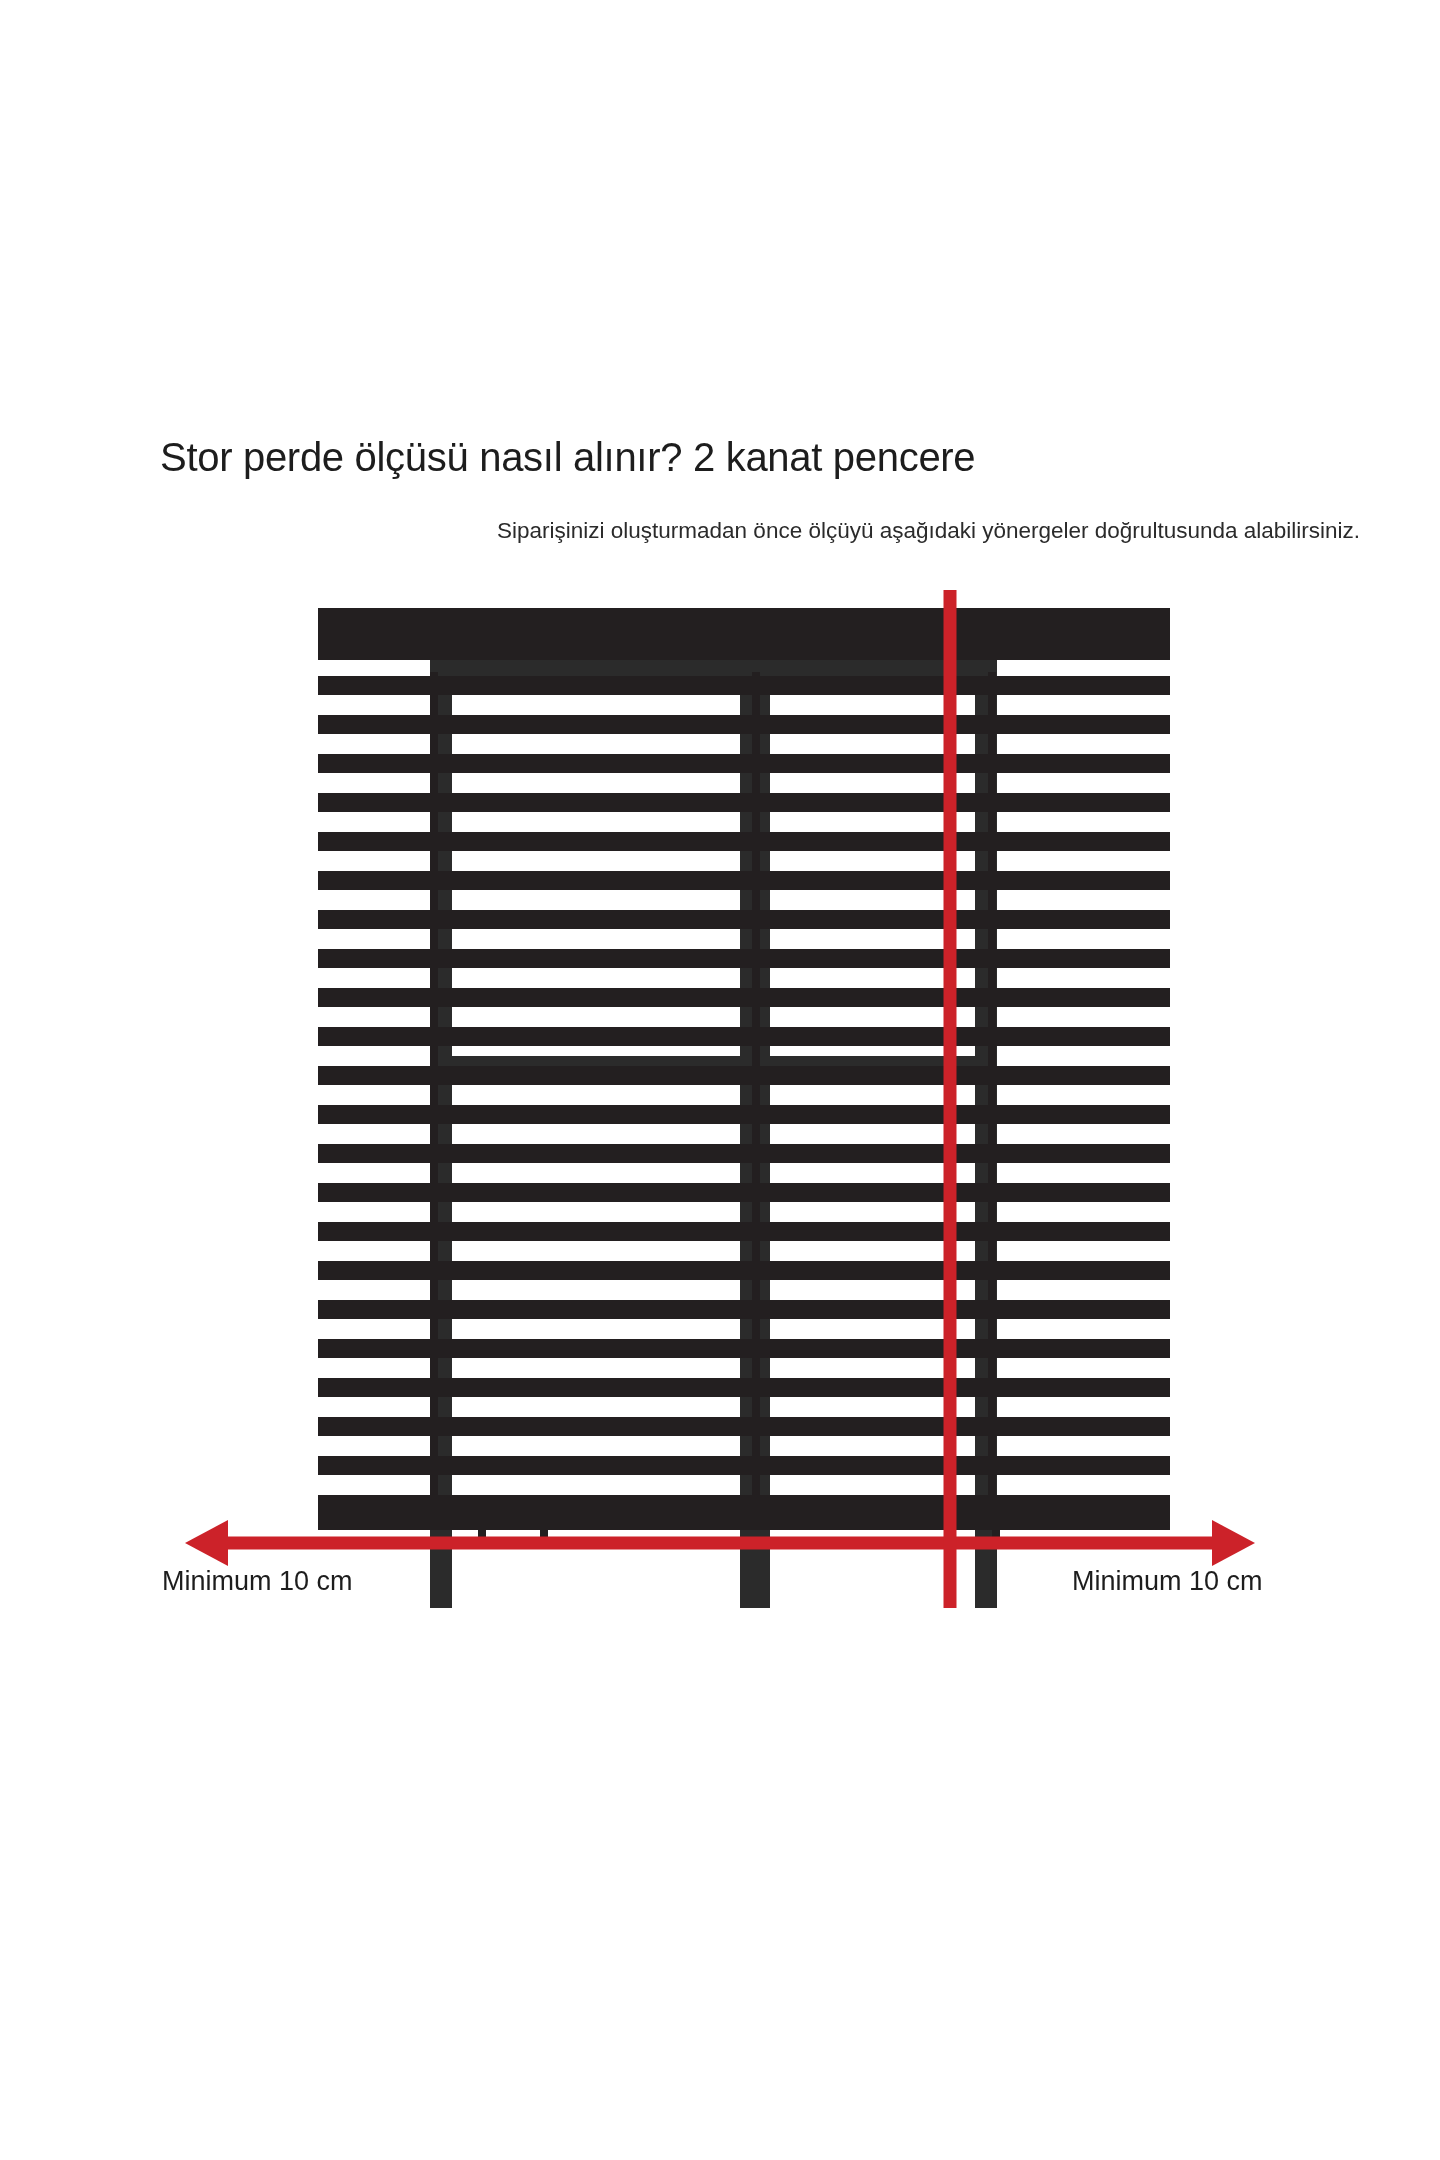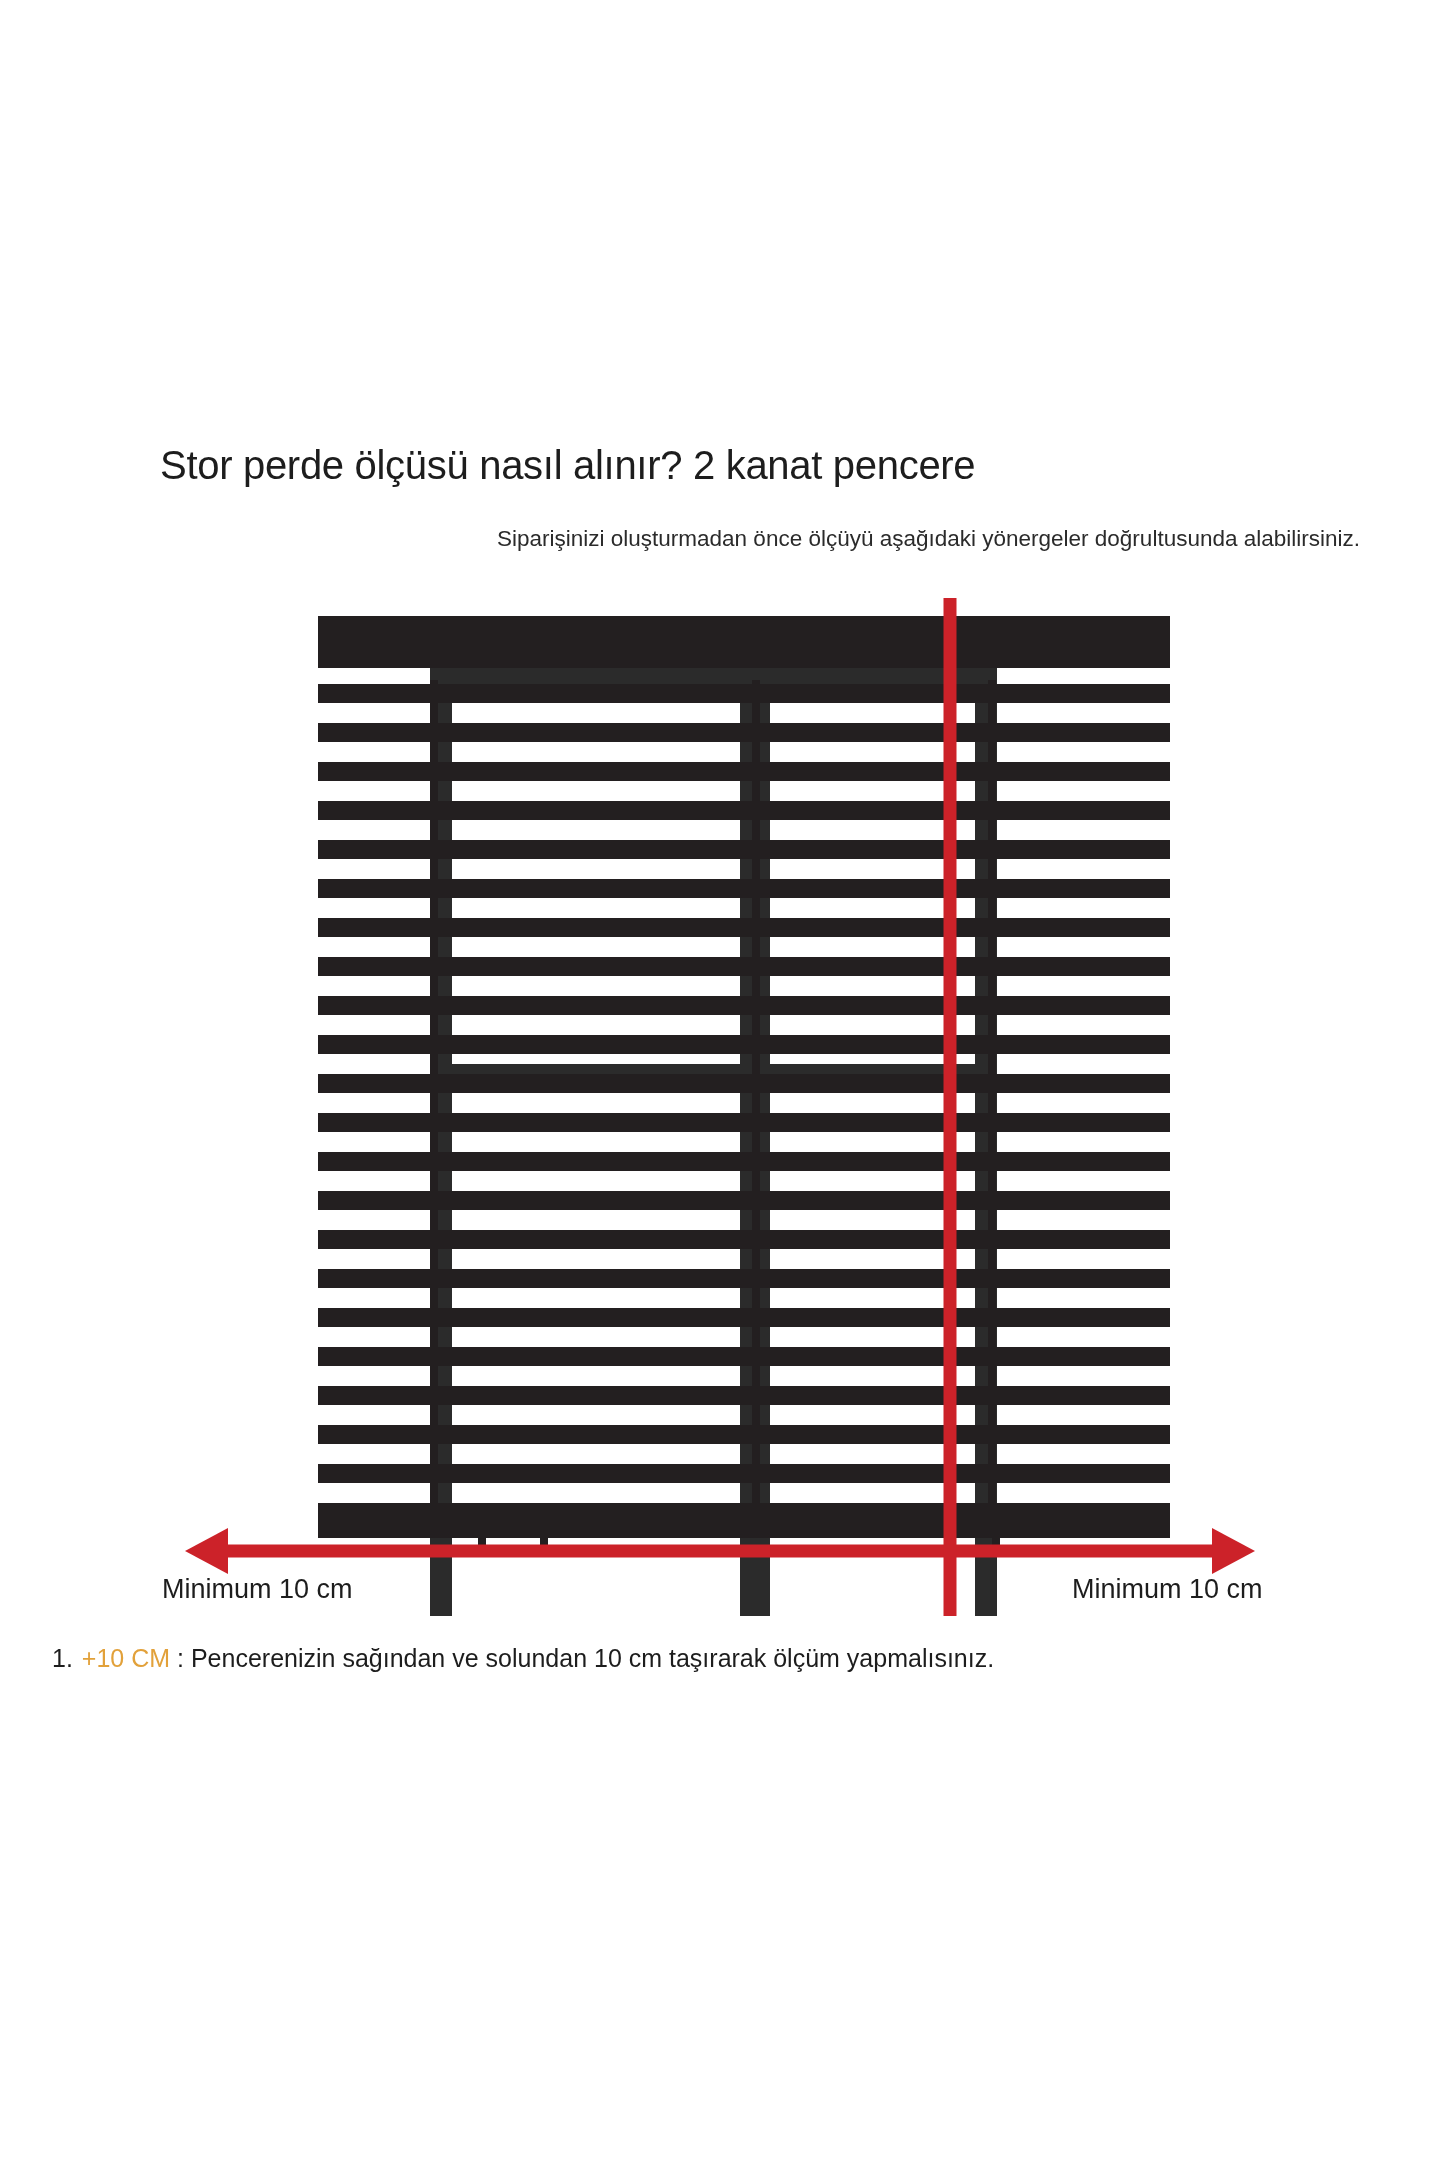--- a/index.html
+++ b/index.html
@@ -12,21 +12,21 @@
     height: 2160px;
     font-family: "Liberation Sans", sans-serif;
     color: #1b1b1b;
     position: relative;
     overflow: hidden;
   }
 
   .page {
     position: absolute;
     left: 0;
-    top: 16px;
+    top: 8px;
     width: 1440px;
     height: 1603px;
   }
 
   
   .title {
     position: absolute;
     left: 160px;
     top: 400px;
     width: 1130px;
@@ -159,16 +159,15 @@
       <text class="lbl" x="108" y="1062" font-family="Liberation Sans, sans-serif" font-size="27" fill="#1d1d1d">taşma payı bırakın</text>
 
       <text class="lbl" x="1072" y="1022" font-family="Liberation Sans, sans-serif" font-size="27" fill="#1d1d1d">Minimum 10 cm</text>
       <text class="lbl" x="1060" y="1062" font-family="Liberation Sans, sans-serif" font-size="27" fill="#1d1d1d">taşma payı bırakın</text>
 
       <text x="862" y="1232" font-family="Liberation Sans, sans-serif" font-size="38" font-weight="400" fill="#1d1d1d">+10 cm</text>
     </svg>
   </div>
 
   <div class="notes">
-    <div class="line"><span>1.</span><span class="accent" style="margin-left:9px">+10 CM</span><span> : Pencerenizin sağından ve solundan 10 cm taşırarak ölçüm yapmalısınız.</span></div>
   </div>
 
 </div>
 
 </body></html>

